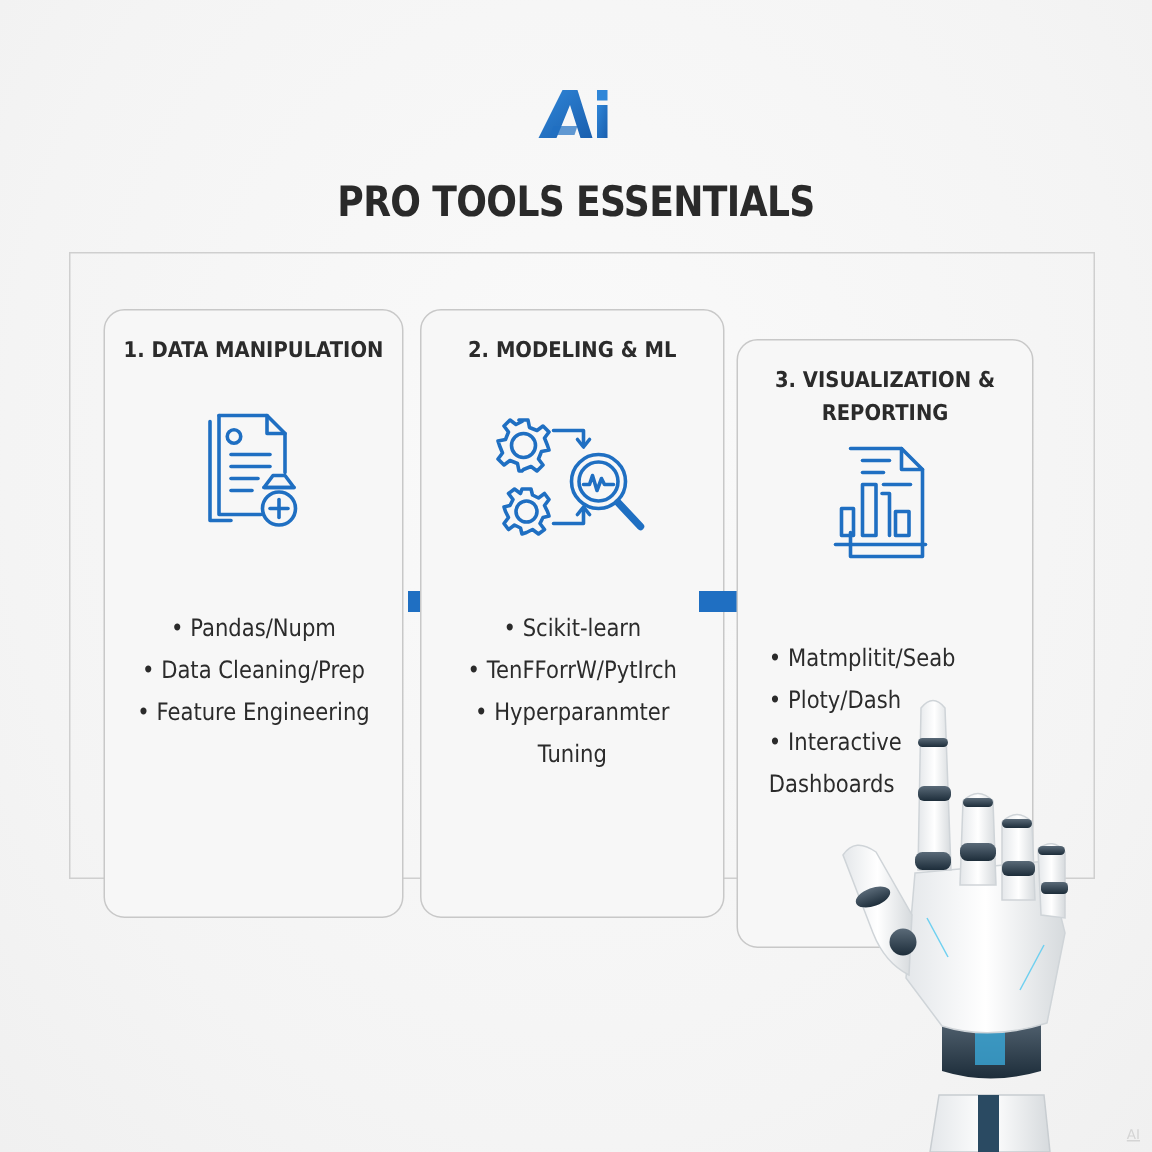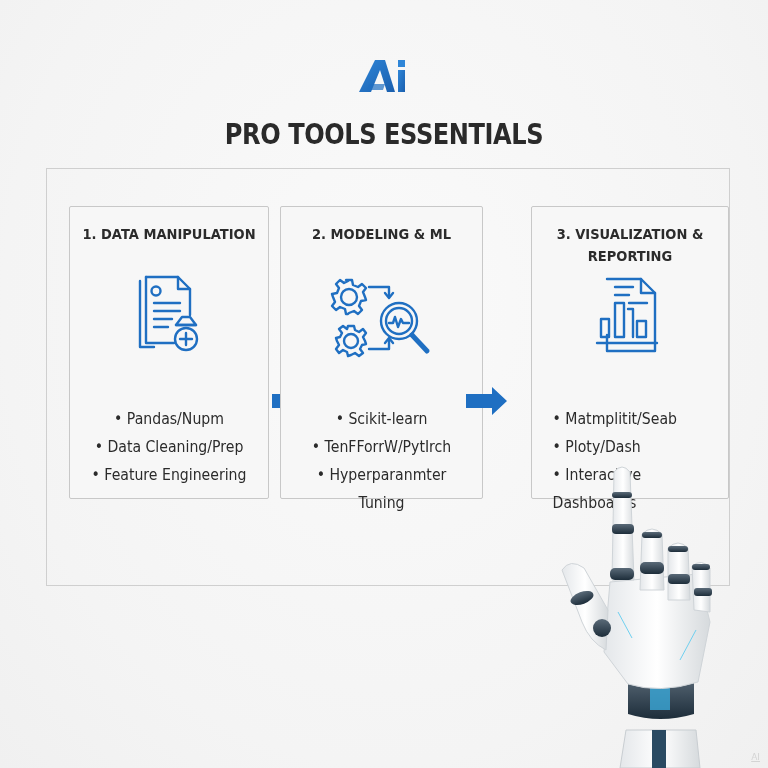--- a/index.html
+++ b/index.html
@@ -12,22 +12,22 @@
   .title {
     position:absolute; top:118px; left:0; width:768px; text-align:center;
     font-family:"DejaVu Sans", sans-serif; font-weight:bold; font-size:28px;
     color:#2a2a2a; letter-spacing:-0.5px; transform:scaleX(0.86);
   }
   .frame {
     position:absolute; left:46px; top:168px; width:684px; height:418px;
     border:1.5px solid #cfcfcf; box-sizing:border-box;
   }
   .card {
-    position:absolute; top:206px; height:293px; box-sizing:border-box;
-    border:1.5px solid #c8c8c8; border-radius:2px; background:#f7f7f7;
+    position:absolute; top:206px; height:406px; box-sizing:border-box;
+    border:1.5px solid #c8c8c8; border-radius:14px; background:#f7f7f7;
   }
   .card-title {
     position:absolute; left:0; right:0; top:16px; text-align:center;
     font-weight:bold; font-size:14.5px; color:#2b2b2b; line-height:22px;
     transform:scaleX(0.9);
   }
   .card-icon { position:absolute; left:50%; transform:translateX(-50%); top:66px; }
   .card-list {
     position:absolute; left:0; right:0; top:198px; text-align:center;
     font-size:16px; color:#2b2b2b; line-height:28px;
@@ -112,21 +112,21 @@
     <div>Scikit-learn</div>
     <div>TenFForrW/PytIrch</div>
     <div>Hyperparanmter Tuning</div>
   </div>
 </div>
 
 <svg class="arrow" style="left:466px; top:387px;" viewBox="0 0 42 28">
   <path d="M0 7 L26 7 L26 0 L41 14 L26 28 L26 21 L0 21 Z" fill="#1f6fc2"></path>
 </svg>
 
-<div class="card card3" style="left:531px; width:198px;">
+<div class="card card3" style="left:491px; width:198px;margin-top:20px;">
   <div class="card-title">
     <div>3. VISUALIZATION &amp;</div>
     <div>REPORTING</div>
   </div>
   <svg class="card-icon" width="70" height="82" viewBox="0 0 70 82" fill="none" stroke="#1f6fc2" stroke-width="2.4" stroke-linejoin="round" stroke-linecap="round" style="top:70px;">
     <path d="M12 2 L46 2 L60 16 L60 74 L12 74 L12 58"></path>
     <path d="M46 2 L46 16 L60 16"></path>
     <line x1="20" y1="10" x2="38" y2="10"></line>
     <line x1="20" y1="18" x2="34" y2="18"></line>
     <line x1="34" y1="26" x2="52" y2="26"></line>

